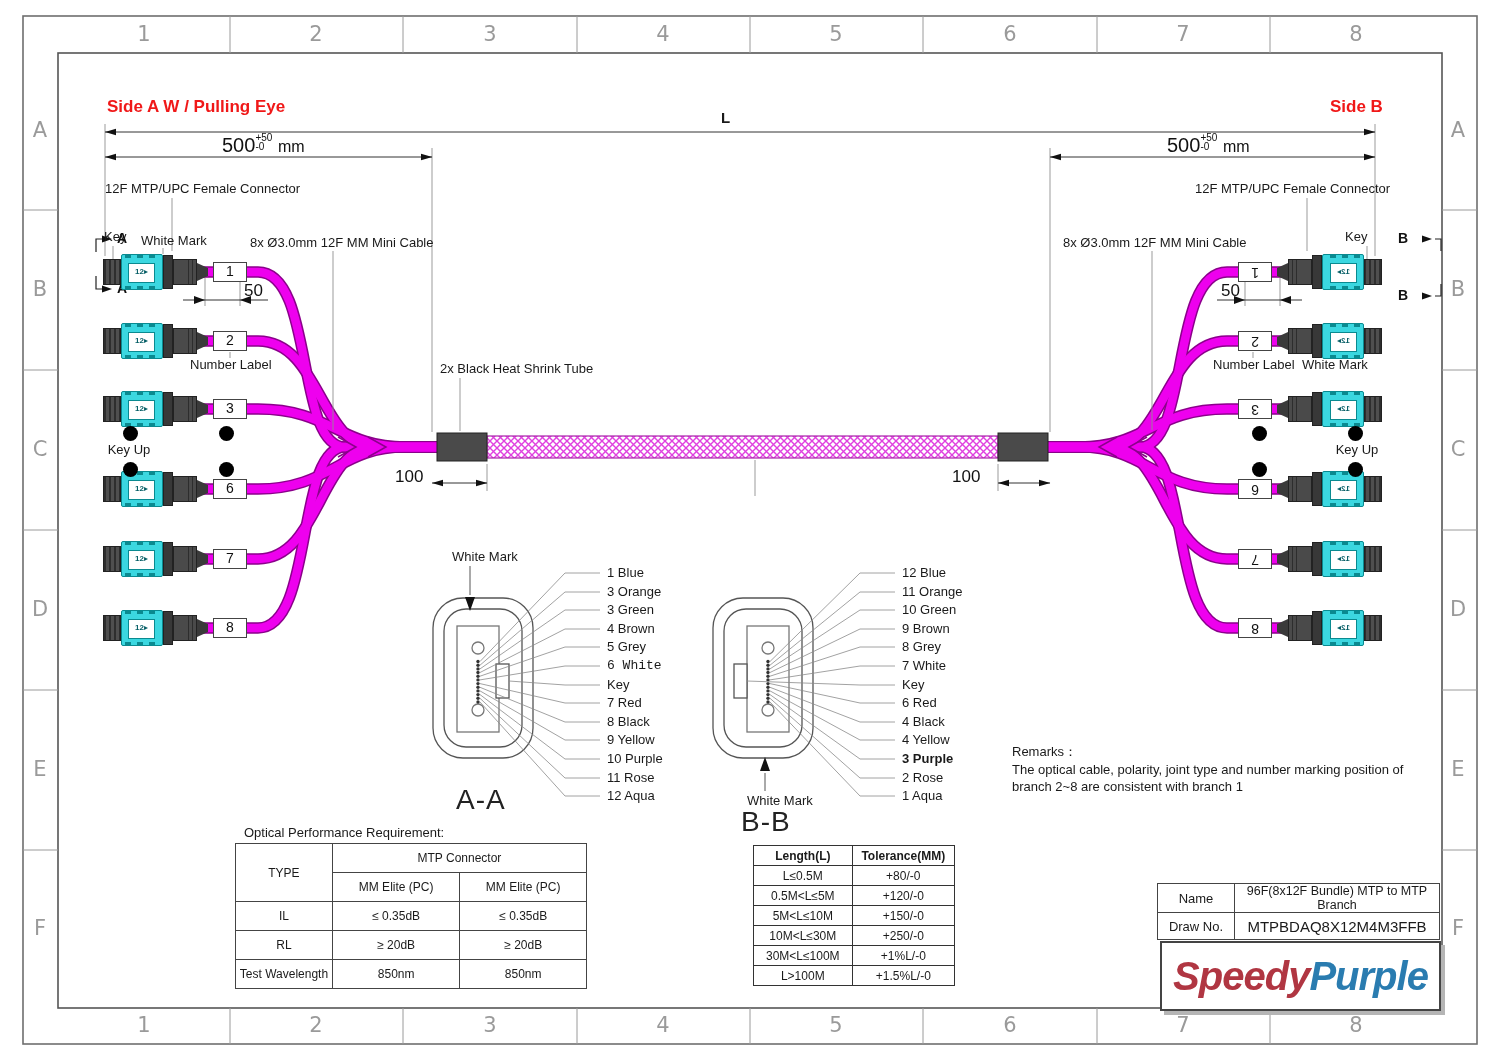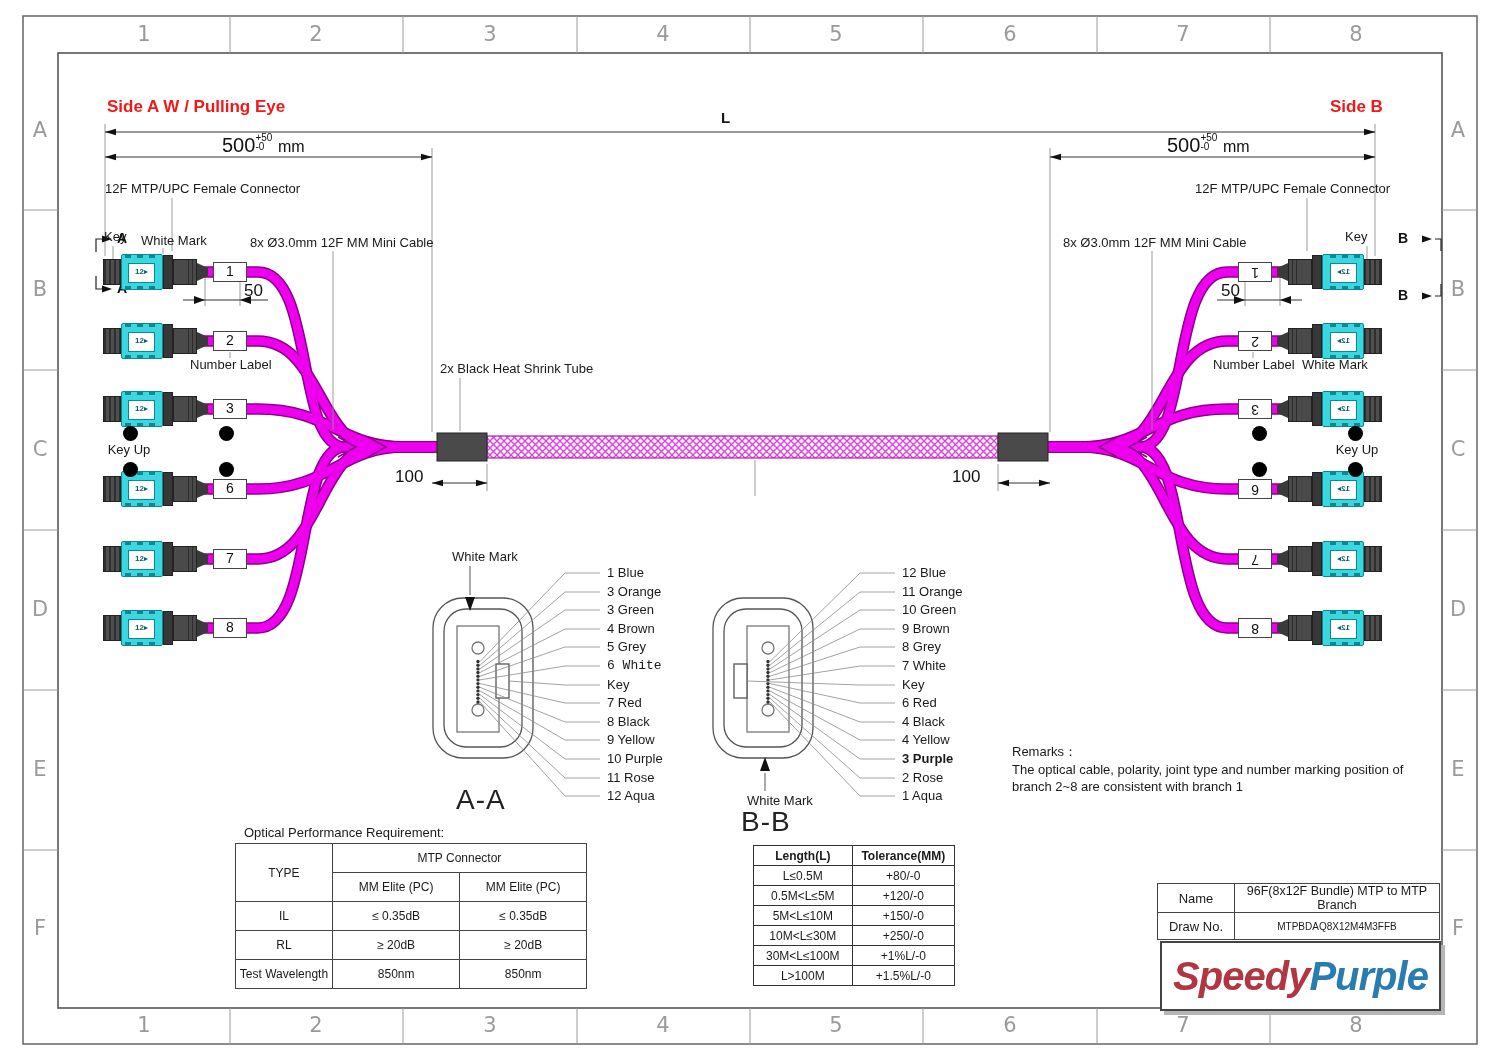--- a/index.html
+++ b/index.html
@@ -342,21 +342,21 @@
     </table>
 
 <table id="tb">
   <tbody>
         <tr>
     <td style="width:70px;">Name</td>
     <td style="font-size:12.5px;">96F(8x12F Bundle) MTP to MTP Branch</td>
   </tr>
   <tr>
     <td>Draw No.</td>
-    <td style="font-size:10px;">MTPBDAQ8X12M4M3FFB</td>
+    <td style="font-size:15px;">MTPBDAQ8X12M4M3FFB</td>
   </tr>
 </tbody>
     </table>
 <div id="logo-box">
   <span class="logo" style="color:#b03642;">Speedy</span>
       <span class="logo" style="color:#2a7cb0;">Purple</span>
 </div>
 
 <div class="gridlab" style="left: 132px; top: 22px; width: 24px;">1</div>
     <div class="gridlab" style="left: 132px; top: 1013px; width: 24px;">1</div>

